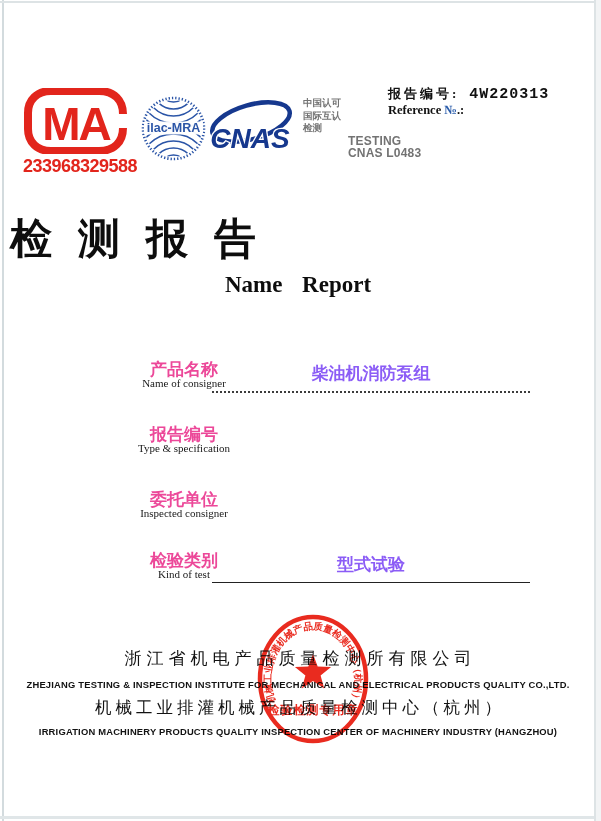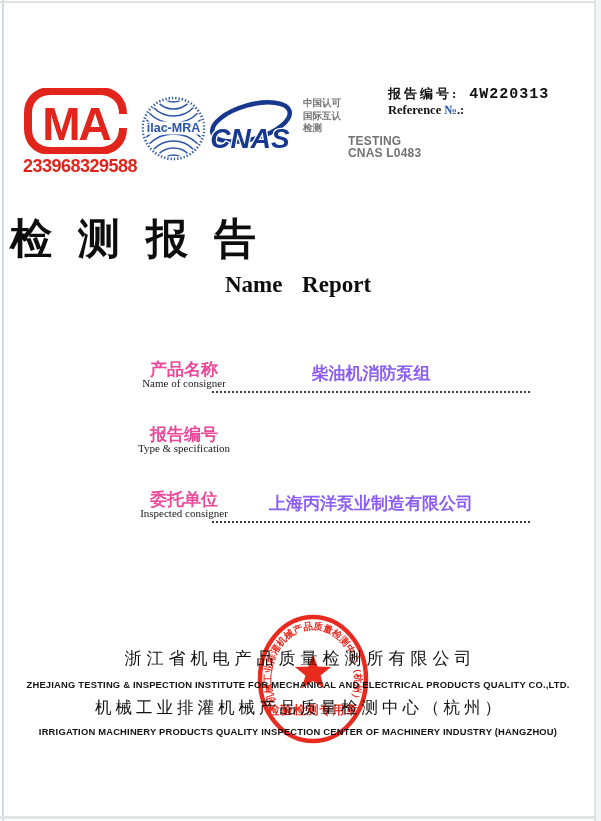--- a/index.html
+++ b/index.html
@@ -126,21 +126,25 @@
     <div class="flabel-en">Name of consigner</div>
     <div class="fvalue line-dotted">柴油机消防泵组</div>
   </div>
   <div class="field-row row-1">
     <div class="flabel-zh">报告编号</div>
     <div class="flabel-en">Type &amp; specification</div>
   </div>
   <div class="field-row row-2">
     <div class="flabel-zh">委托单位</div>
     <div class="flabel-en">Inspected consigner</div>
-    <div class="fvalue line-dotted">上海丙洋泵业制造有限公司</div>
+  </div>
+  <div class="field-row row-3">
+    <div class="flabel-zh">检验类别</div>
+    <div class="flabel-en">Kind of test</div>
+    <div class="fvalue line-solid">型式试验</div>
   </div>
 
   <div class="footer-line org-zh">浙江省机电产品质量检测所有限公司</div>
   <div class="footer-line org-en">ZHEJIANG TESTING &amp; INSPECTION INSTITUTE FOR MECHANICAL AND ELECTRICAL PRODUCTS QUALITY CO.,LTD.</div>
   <div class="footer-line center-zh">机械工业排灌机械产品质量检测中心（杭州）</div>
   <div class="footer-line center-en">IRRIGATION MACHINERY PRODUCTS QUALITY INSPECTION CENTER OF MACHINERY INDUSTRY (HANGZHOU)</div>
 
   <svg class="stamp" width="118" height="132" viewBox="0 0 118 132">
     <ellipse cx="59" cy="66" rx="53" ry="62" fill="none" stroke="#e81a0e" stroke-width="4.5"></ellipse>
     <defs>

